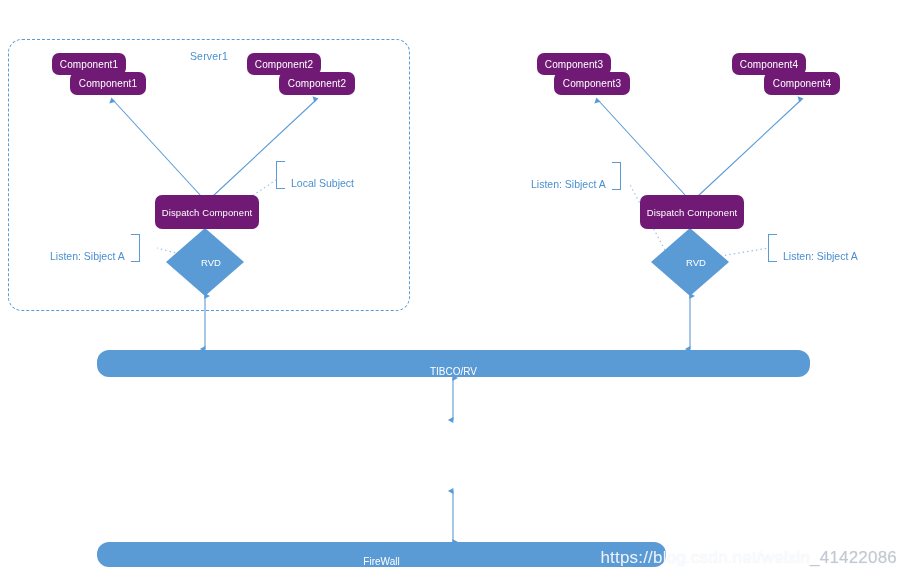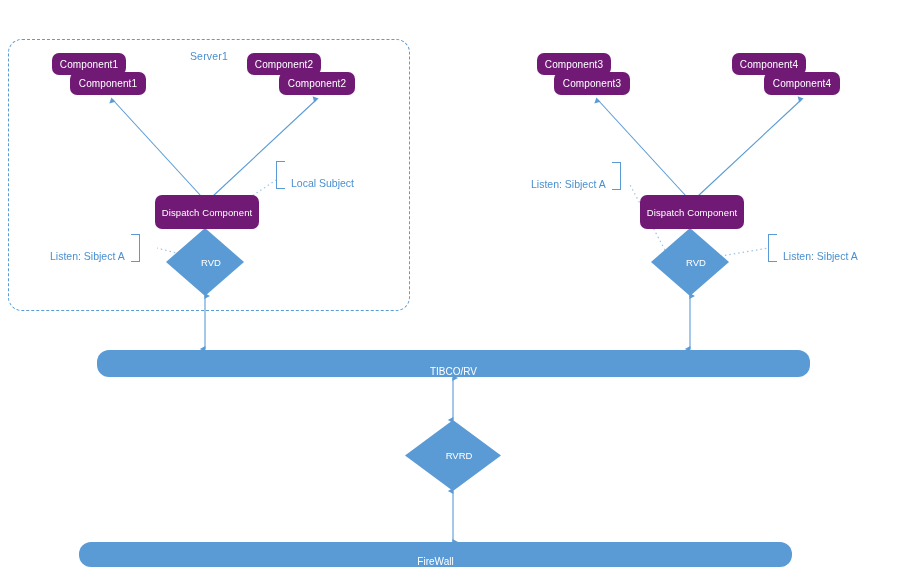--- a/index.html
+++ b/index.html
@@ -211,25 +211,22 @@
 
   <div class="annot" style="left:768px;top:234px;">
     <div class="bracket bracket-left" style="height:28px;"></div>
     <span class="txt">Listen: Sibject A</span>
   </div>
 
   <div class="bar" style="left:97px;top:350px;width:713px;height:27px;">
     <span>TIBCO/RV</span>
   </div>
 
-  <div class="diamond" style="left:405px;top:420px;width:96px;height:71px;">
-    <svg viewBox="0 0 96 71">
-      <polygon points="48,0 96,35.5 48,71 0,35.5" fill="#5b9bd5"></polygon>
-    </svg>
-    <span>RVRD</span>
-  </div>
-
-  <div class="bar" style="left:79px;top:542px;width:713px;height:25px;">
+
+  <div class="bar" style="left:97px;top:542px;width:569px;height:25px;">
     <span>FireWall</span>
   </div>
 
+  <div class="watermark">
+    <span>https://blog.csdn.net/weixin</span><span class="dim">_41422086</span>
+  </div>
 
 </div>
 
 </body></html>

